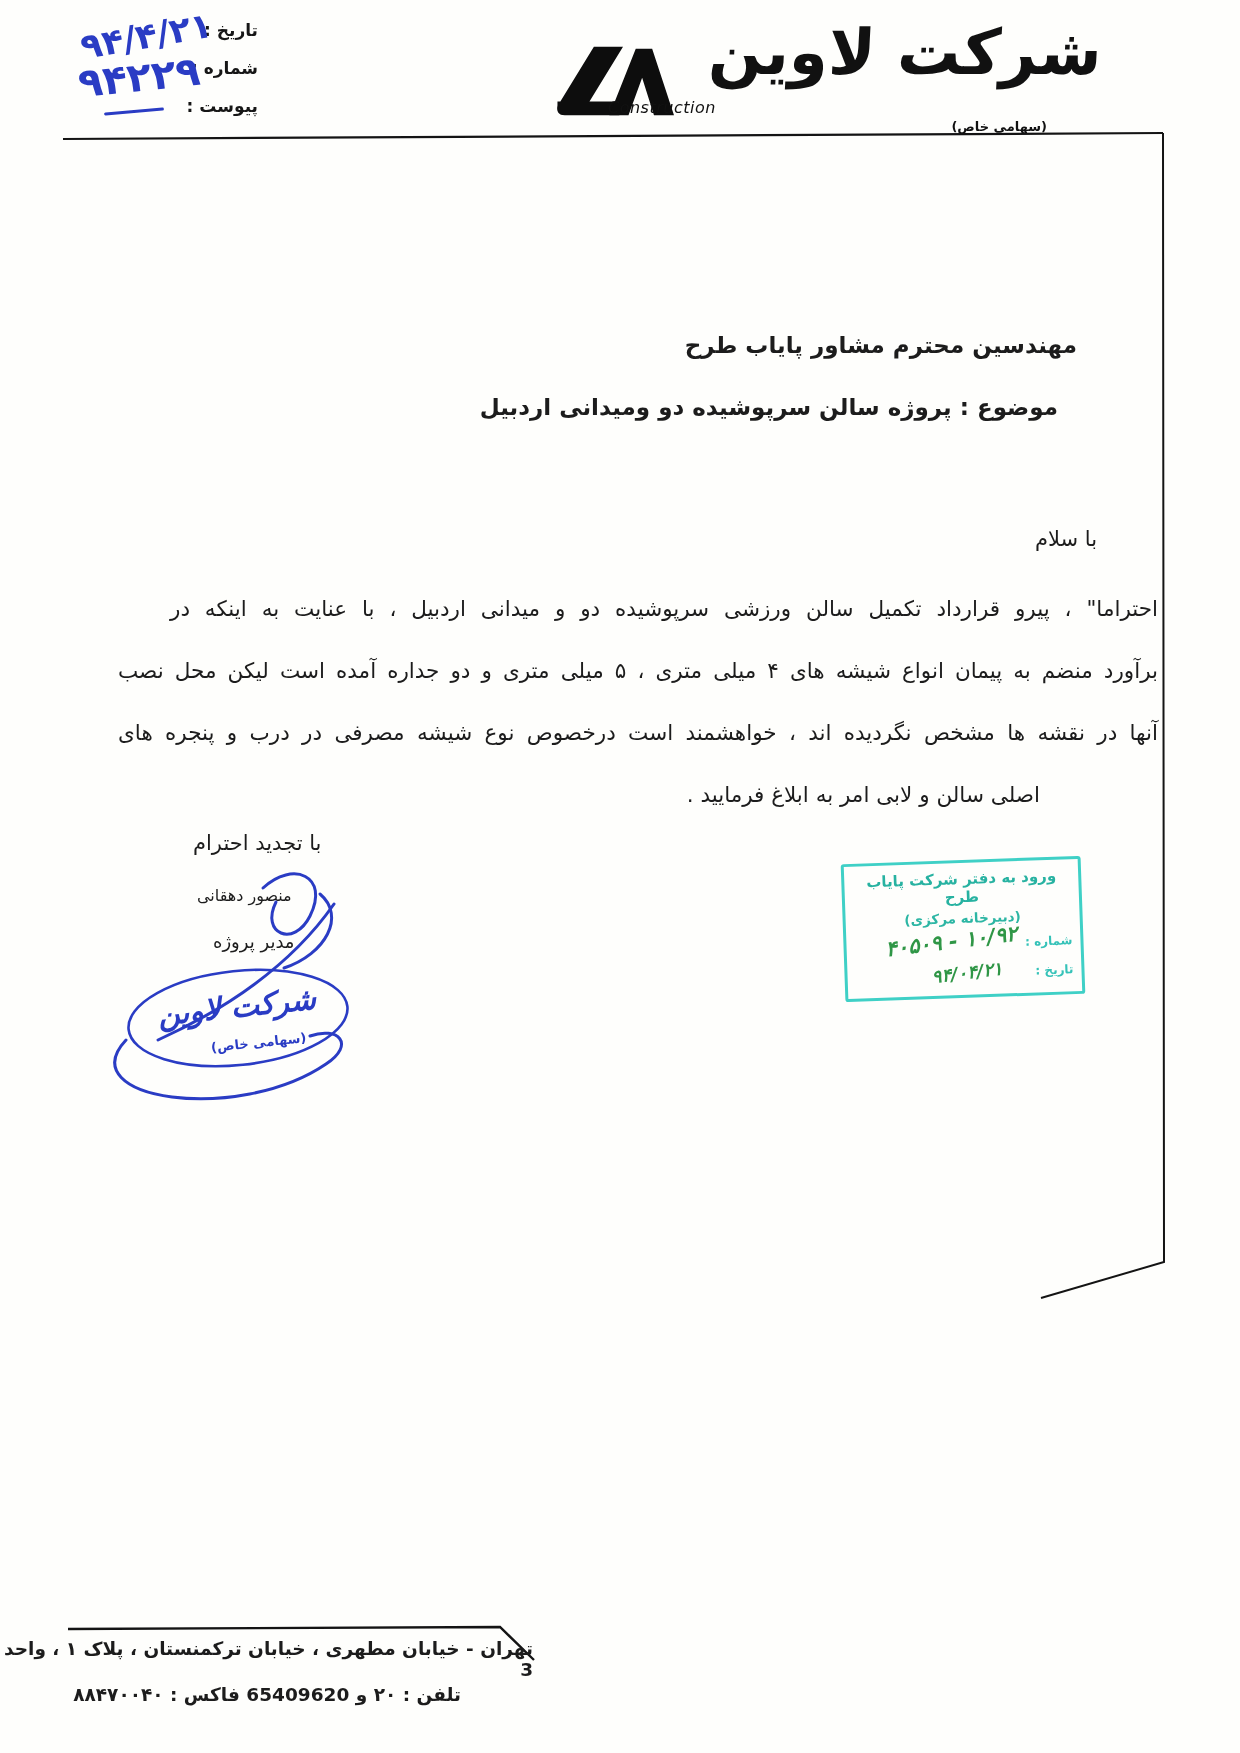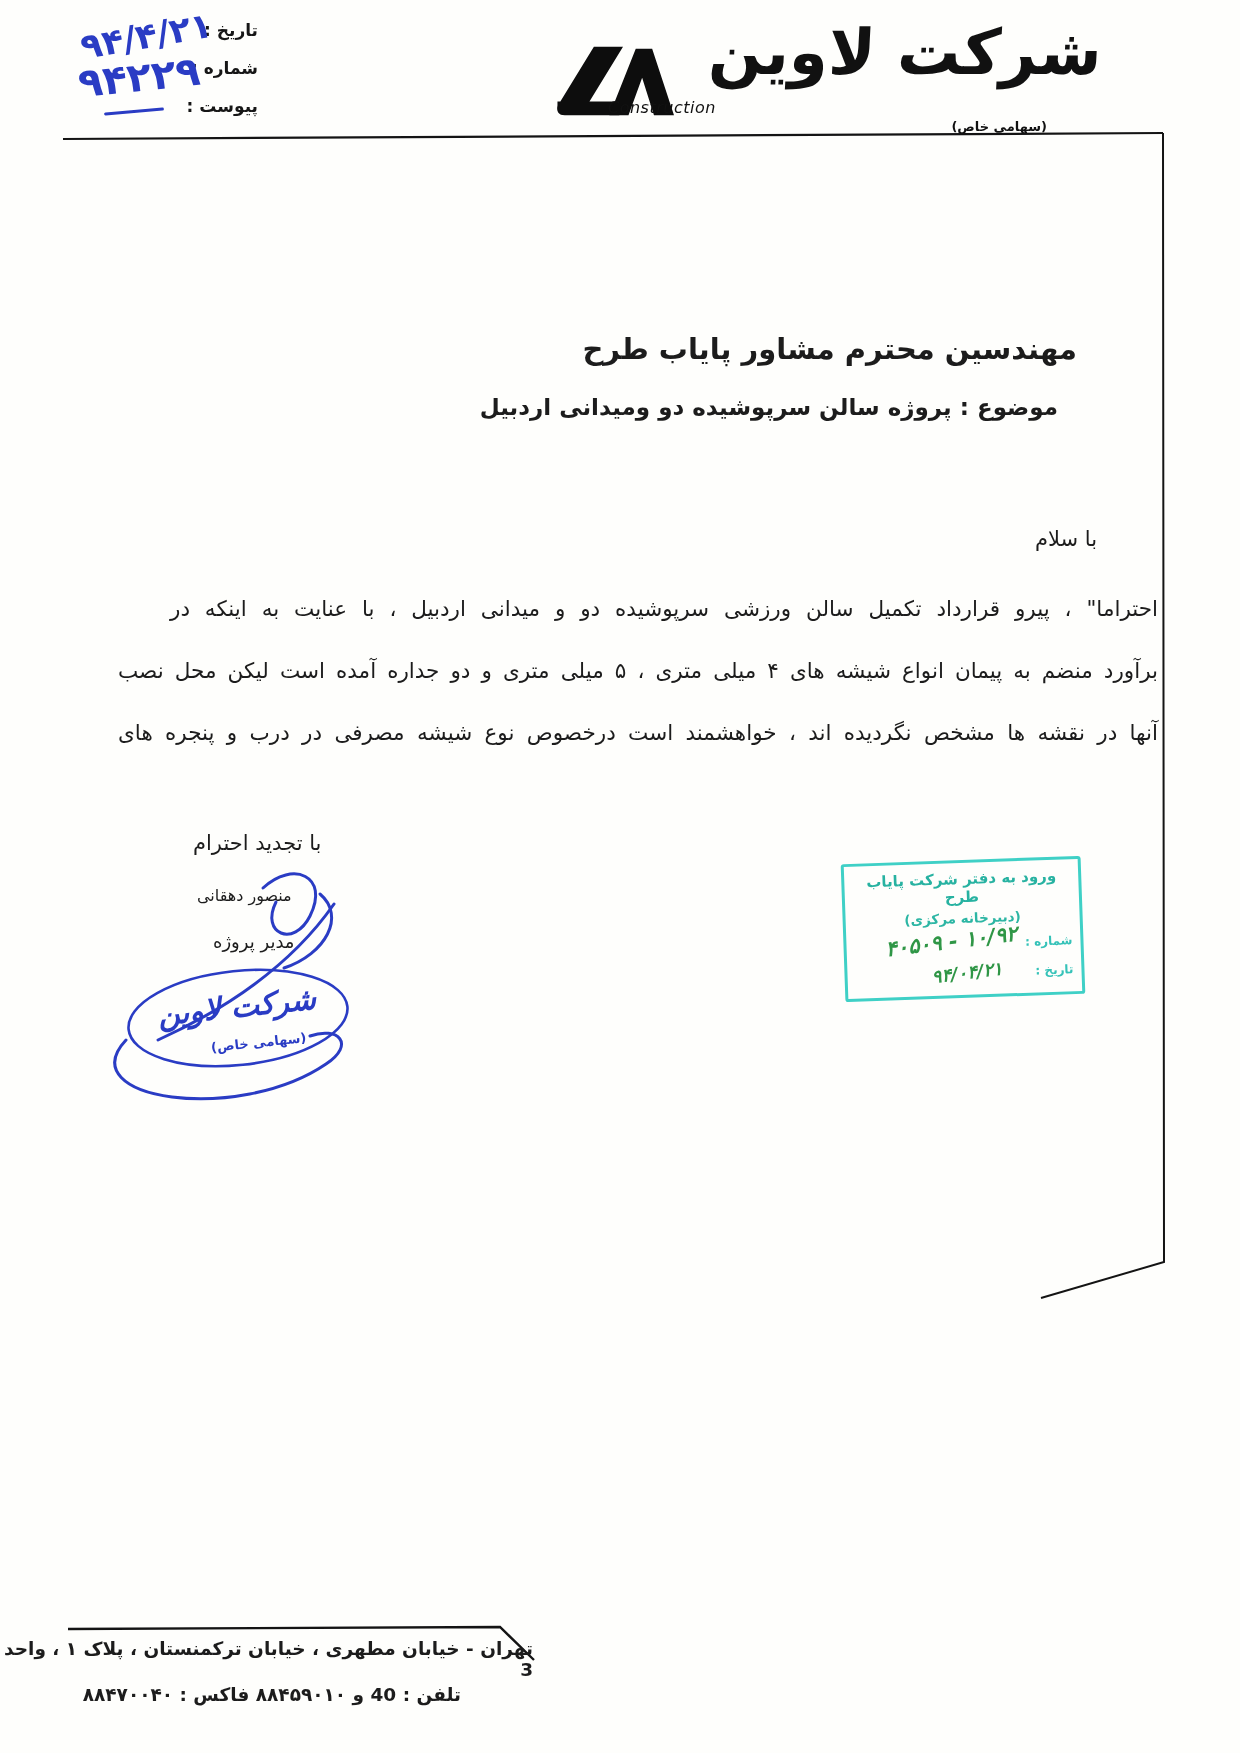--- a/index.html
+++ b/index.html
@@ -15,21 +15,21 @@
   .hand{color:#2a3cc4;font-weight:600;}
   .hand-date{top:16px;left:80px;font-size:35px;transform:rotate(-10deg);letter-spacing:2px;}
   .hand-num{top:54px;left:78px;font-size:40px;transform:rotate(-6deg);letter-spacing:3px;}
   .hand-underline{top:110px;left:104px;width:60px;height:3px;background:#2a3cc4;border-radius:2px;transform:rotate(-5deg);}
   
   .logo-caption{top:98px;left:608px;font-size:16px;font-style:italic;letter-spacing:.5px;color:#111;}
   
   .company-name{top:16px;right:138px;font-size:63px;font-weight:bold;color:#111;transform:skewX(-3deg);}
   .company-type{top:119px;right:193px;font-size:13px;font-weight:bold;color:#111;}
   
-  .recipient{top:332px;right:163px;font-size:29px;font-weight:bold;}
+  .recipient{top:332px;right:163px;font-size:23px;font-weight:bold;}
   .subject{top:394px;right:182px;font-size:23px;font-weight:bold;}
   .greeting{top:527px;right:143px;font-size:21px;font-weight:normal;}
   .body-block{top:578px;left:118px;width:1040px;font-size:21.5px;line-height:62px;}
   .jline{direction:rtl;text-align:justify;text-align-last:justify;text-justify:inter-word;height:62px;}
   .jline.indent{margin-left:52px;}
   .lastline{direction:rtl;text-align:right;margin-right:118px;height:62px;}
   
   .entry-stamp{
     top:860px;left:843px;width:240px;height:138px;
     border:3px solid #3fd0c6;border-radius:3px;transform:rotate(-2deg);
@@ -79,20 +79,21 @@
   </svg>
 
   <div class="abs rtl recipient">مهندسین محترم مشاور پایاب طرح</div>
   <div class="abs rtl subject">موضوع : پروژه سالن سرپوشیده دو ومیدانی اردبیل</div>
   <div class="abs rtl greeting">با سلام</div>
 
   <div class="abs body-block">
     <div class="jline indent">احتراما" ، پیرو قرارداد تکمیل سالن ورزشی سرپوشیده  دو و میدانی اردبیل ، با عنایت به اینکه در</div>
     <div class="jline">برآورد منضم به پیمان انواع شیشه های ۴ میلی متری ، ۵ میلی متری و دو جداره آمده است لیکن محل نصب</div>
     <div class="jline">آنها در نقشه ها مشخص نگردیده اند ، خواهشمند است درخصوص نوع شیشه مصرفی در درب و پنجره های</div>
+    <div class="lastline">اصلی سالن و لابی امر به ابلاغ فرمایید .</div>
   </div>
 
   <div class="abs entry-stamp">
     <div class="stamp-title">ورود به دفتر شرکت پایاب طرح</div>
     <div class="stamp-sub">(دبیرخانه مرکزی)</div>
     <div class="stamp-row">
       <span class="stamp-label">شماره :</span>
       <span class="stamp-green sg1">۱۰/۹۲ - ۴۰۵۰۹</span>
     </div>
     <div class="stamp-row">
@@ -111,15 +112,15 @@
       <path d="M232,26 C258,48 238,86 196,100"></path>
       <path d="M246,36 C205,95 140,140 70,172"></path>
       <path d="M38,172 C-18,232 150,256 238,196 C268,176 250,158 222,168"></path>
     </g>
     <ellipse cx="150" cy="150" rx="110" ry="47" transform="rotate(-6 150 150)" stroke="#2a3cc4" stroke-width="2.6" fill="none"></ellipse>
     <text x="150" y="149" text-anchor="middle" font-size="30" font-weight="bold" font-style="italic" fill="#2a3cc4" transform="rotate(-6 150 150)" direction="rtl">شرکت لاوین</text>
     <text x="168" y="181" text-anchor="middle" font-size="13" font-weight="bold" fill="#2a3cc4" transform="rotate(-6 150 150)" direction="rtl">(سهامی خاص)</text>
   </svg>
 
   <div class="abs rtl footer-address">تهران - خیابان مطهری ، خیابان ترکمنستان ، پلاک ۱ ، واحد 3</div>
-  <div class="abs rtl footer-phone">تلفن : 40 و ۸۸۴۵۹۰۱۰     فاکس : ۸۸۴۷۰۰۴۰</div>
+  <div class="abs rtl footer-phone">تلفن : ۲۰ و 65409620     فاکس : ۸۸۴۷۰۰۴۰</div>
 
 </div>
 
 </body></html>

